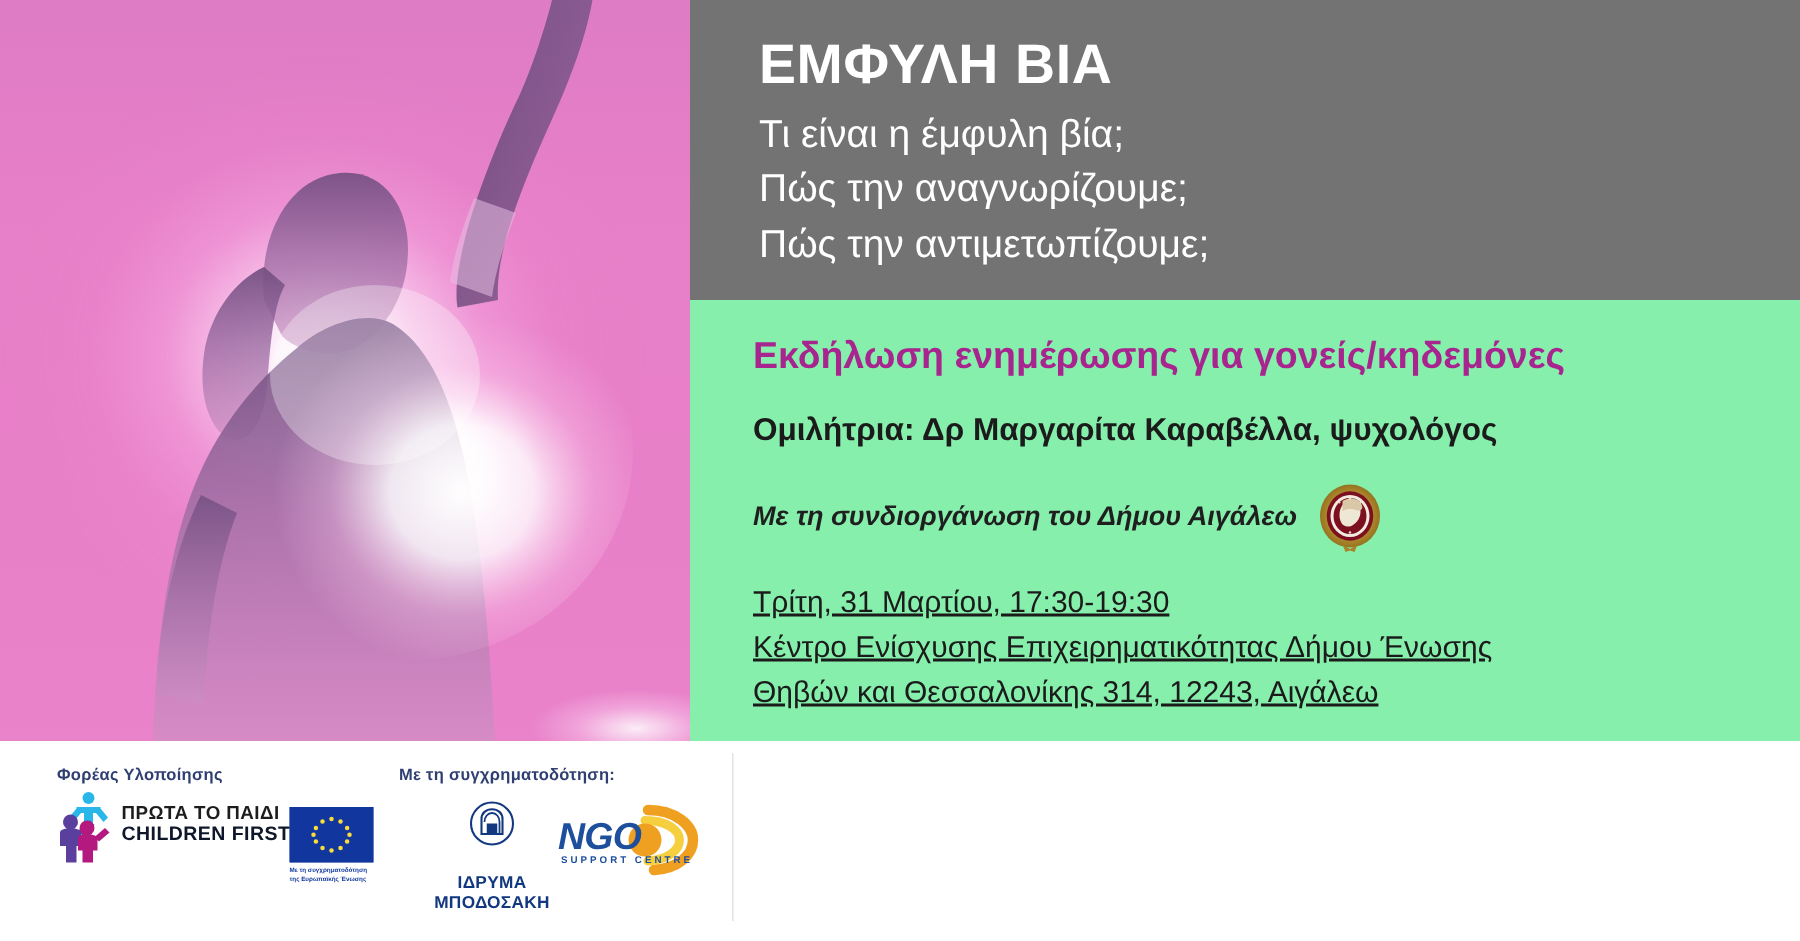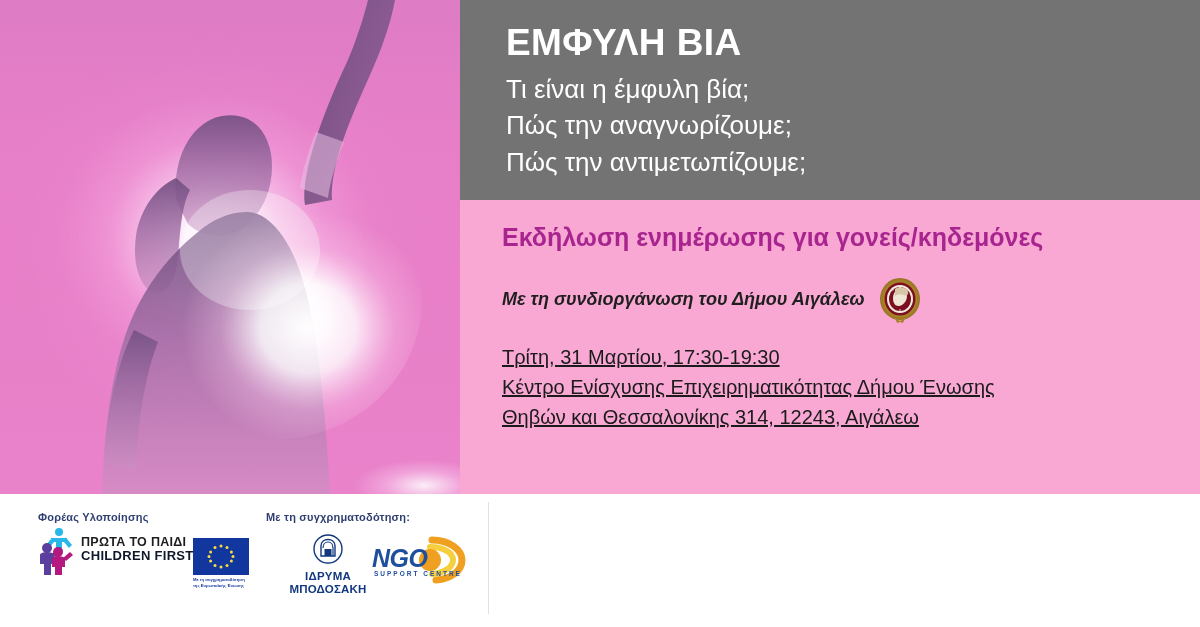--- a/index.html
+++ b/index.html
@@ -124,21 +124,21 @@
     font-weight: 400;
     line-height: 1.42;
   }
 
   
   .body-panel {
     position: absolute;
     left: 460px; top: 200px;
     width: 740px;
     height: 294px;
-    background: #f9a8d4;
+    background: #86efac;
     padding: 22px 20px 0 42px;
   }
   .ev-heading {
     color: #a8248f;
     font-size: 25px;
     font-weight: 700;
     line-height: 1.2;
     margin-bottom: 22px;
   }
   .ev-speaker {
@@ -254,21 +254,21 @@
     left: 289px; top: 538px;
     width: 78px; height: 48px;
     text-align: center;
   }
   .bodo-text {
     font-size: 11.5px;
     font-weight: 700;
     color: #12387f;
     line-height: 1.12;
     letter-spacing: 0.2px;
-    margin-top: 2px;
+    margin-top: 14px;
   }
 
   
   .logo-ngo {
     position: absolute;
     left: 370px; top: 536px;
     width: 104px; height: 50px;
   }
   .ngo-word {
     position: absolute;
@@ -348,20 +348,21 @@
     <div class="hero-sub">
       <div>Τι είναι η έμφυλη βία;</div>
       <div>Πώς την αναγνωρίζουμε;</div>
       <div>Πώς την αντιμετωπίζουμε;</div>
     </div>
   </div>
 
   <div class="body-panel">
     <div class="ev-heading">Εκδήλωση ενημέρωσης για γονείς/κηδεμόνες</div>
 
+    <div class="ev-speaker">Ομιλήτρια: Δρ Μαργαρίτα Καραβέλλα, ψυχολόγος</div>
 
     <div class="ev-coorg-row">
       <span class="ev-coorg">Με τη συνδιοργάνωση του Δήμου Αιγάλεω</span>
       <span class="seal" title="Δήμος Αιγάλεω">
         <svg viewBox="0 0 46 48" width="46" height="48">
           <defs>
             <radialGradient id="wreath" cx="0.5" cy="0.5" r="0.55">
               <stop offset="0%" stop-color="#d8b24e"></stop>
               <stop offset="60%" stop-color="#b9912f"></stop>
               <stop offset="100%" stop-color="#8a6a1d"></stop>

